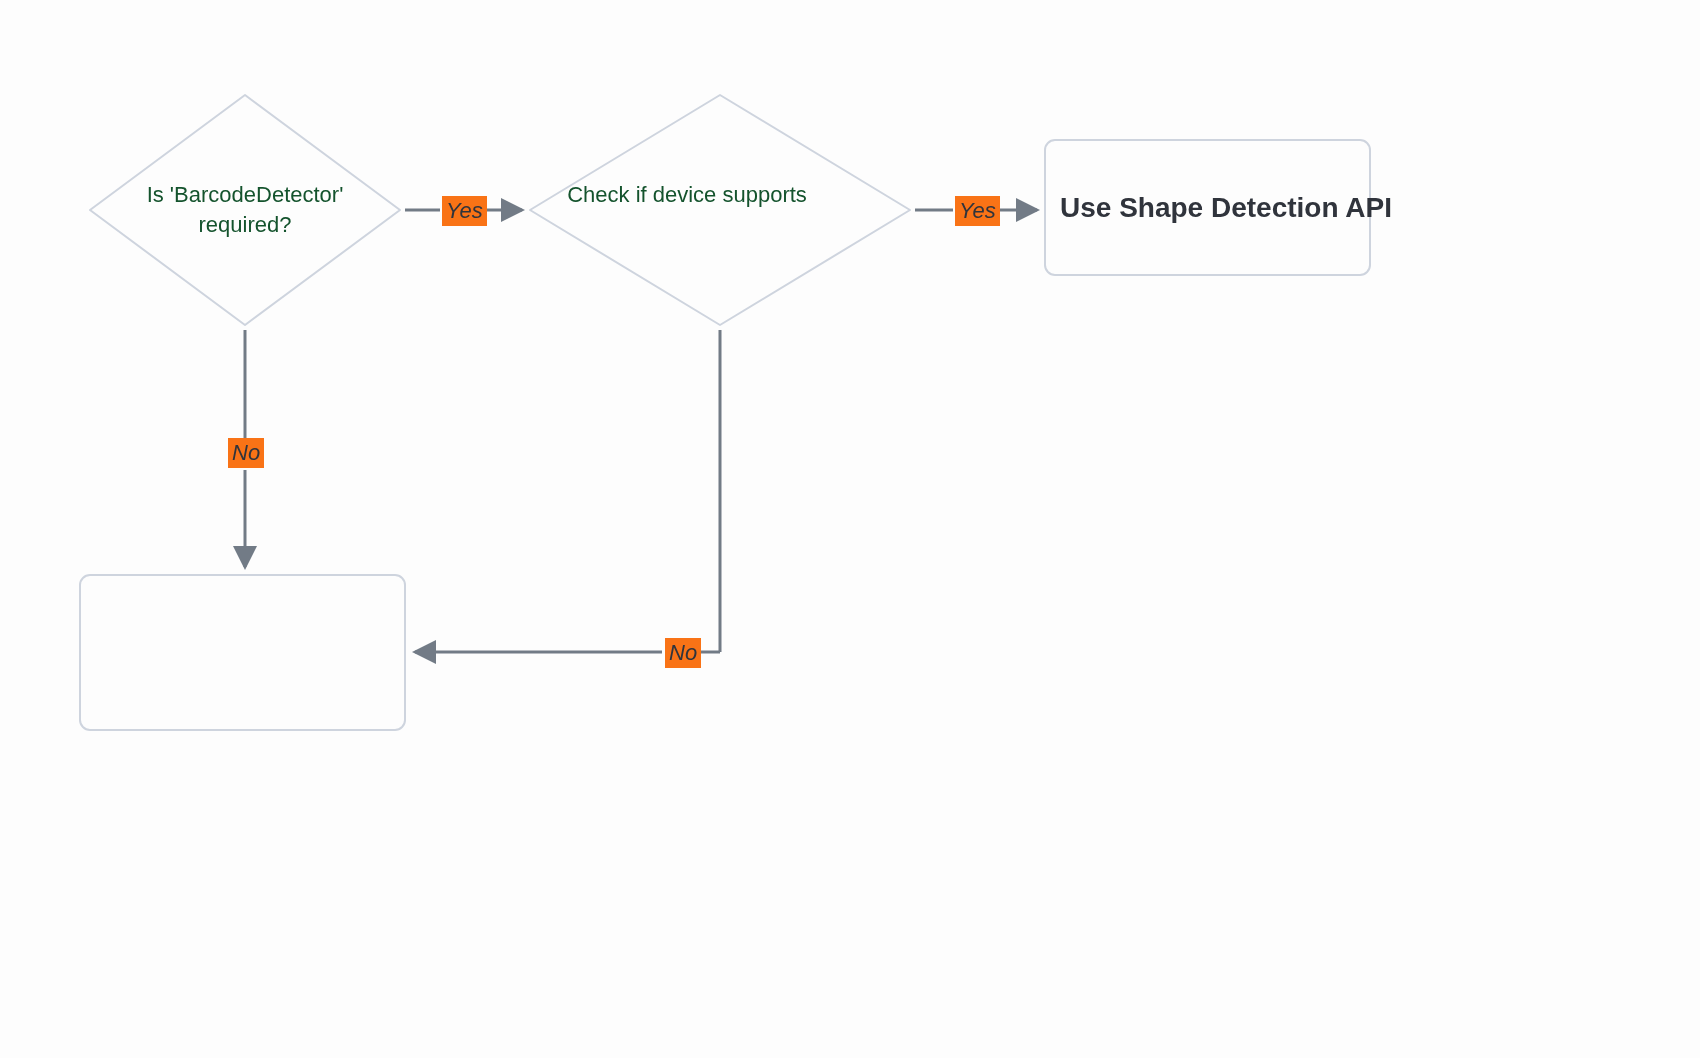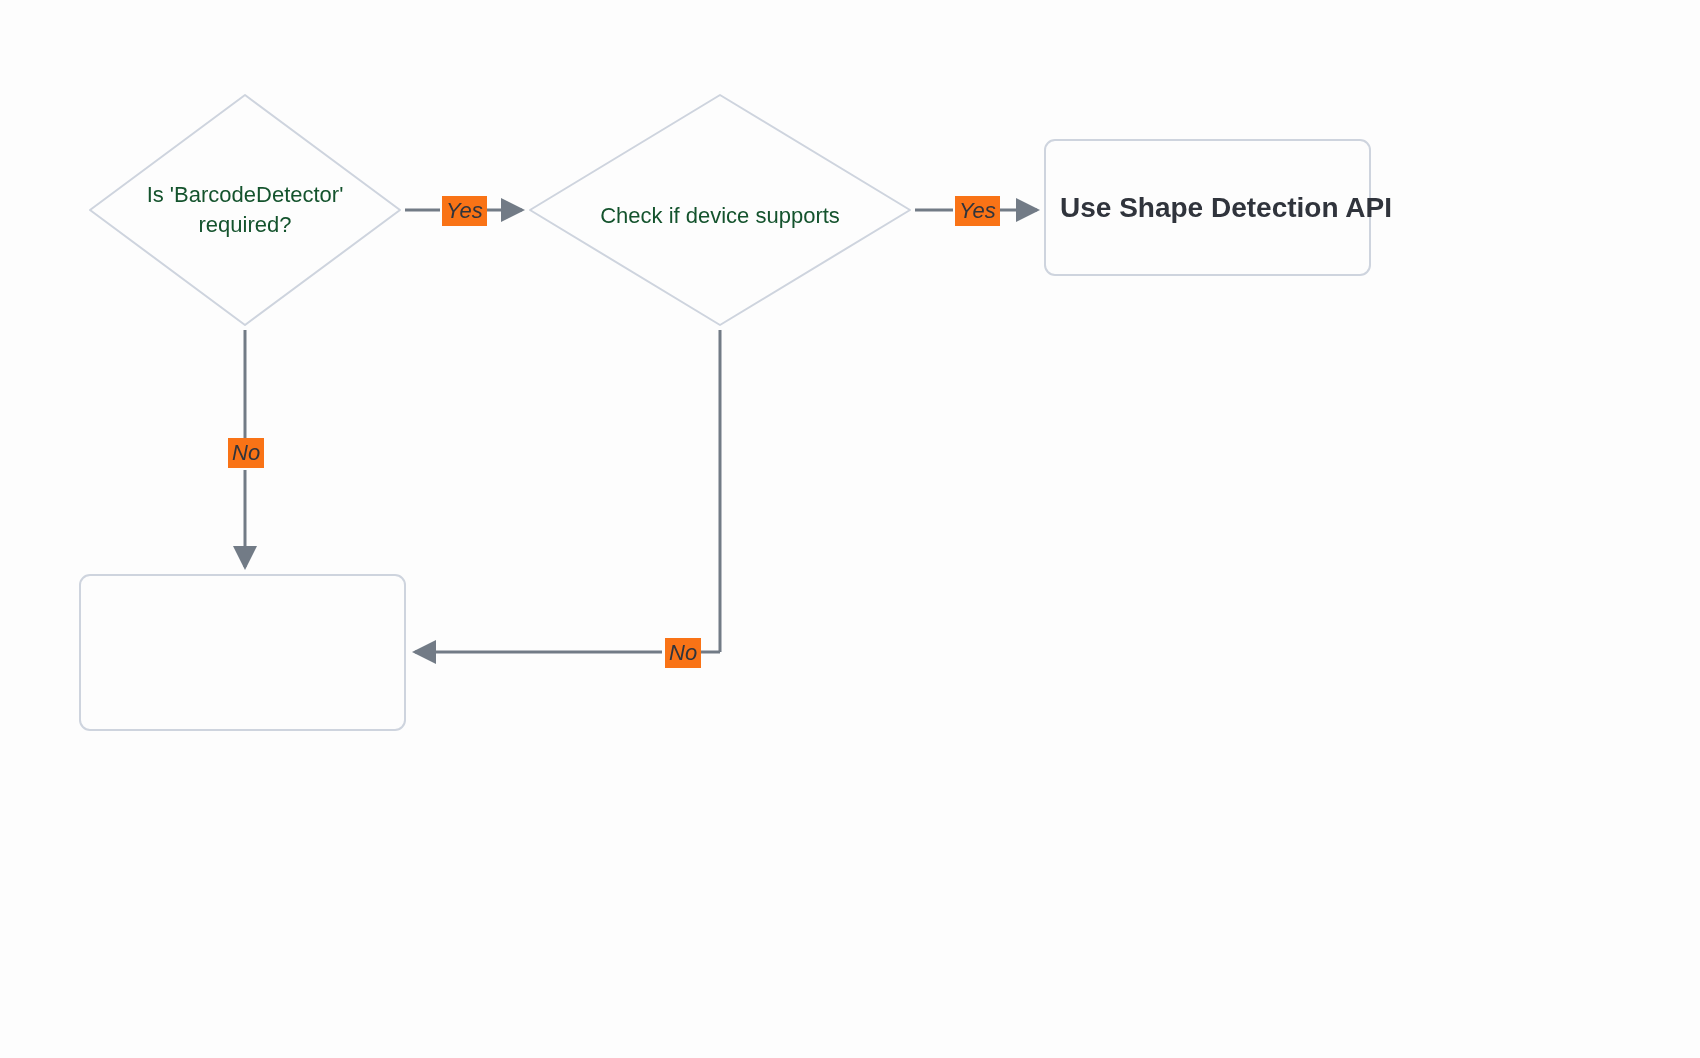--- a/index.html
+++ b/index.html
@@ -85,21 +85,21 @@
     <line x1="720" y1="330" x2="720" y2="652" stroke="#727b86" stroke-width="3"></line>
     <line x1="720" y1="652" x2="700" y2="652" stroke="#727b86" stroke-width="3"></line>
     <line x1="662" y1="652" x2="415" y2="652" stroke="#727b86" stroke-width="3" marker-end="url(#arrowhead)"></line>
   </svg>
 
   <div class="node-label" style="left:130px; top:180px; width:230px;">
     <div>Is 'BarcodeDetector'</div>
     <div>required?</div>
   </div>
 
-  <div class="node-label" style="left:590px; top:180px; width:260px;margin-top:21px;">
+  <div class="node-label" style="left:557px; top:180px; width:260px;">
     <div>Check if device supports</div>
   </div>
 
   <div class="node-label rect-label" style="left:1045px; top:140px; width:362px; height:135px;">
     <span>Use Shape Detection API</span>
   </div>
 
 
   <div class="edge-label" style="left:442px; top:196px;">Yes</div>
   <div class="edge-label" style="left:955px; top:196px;">Yes</div>

